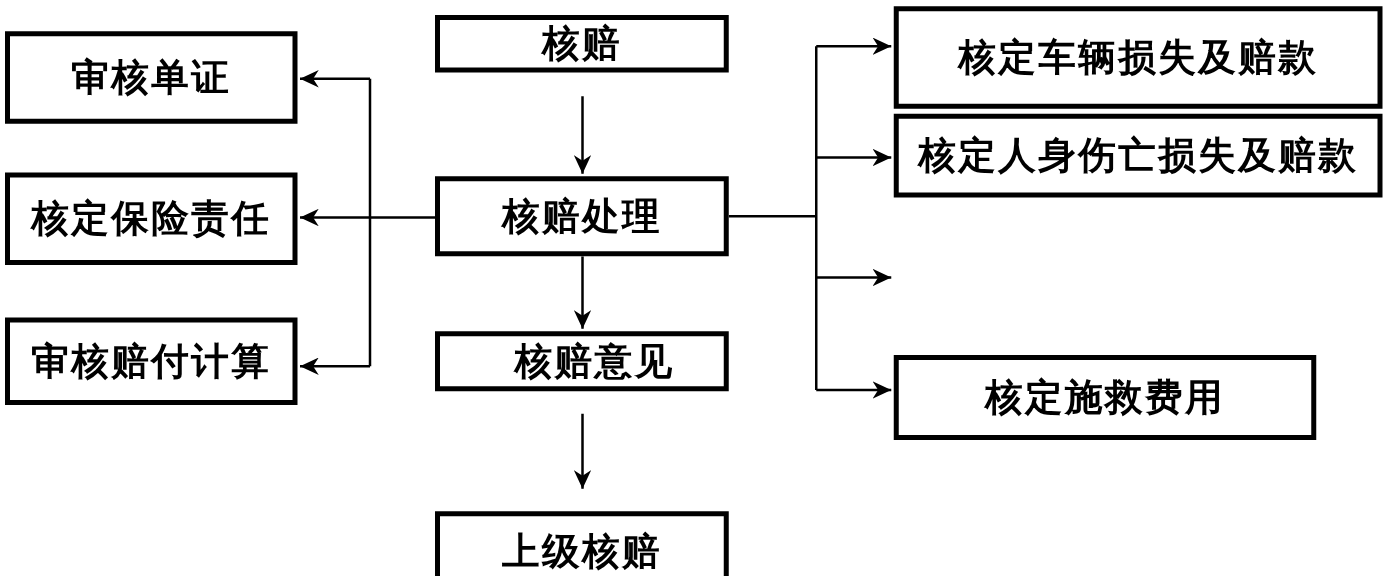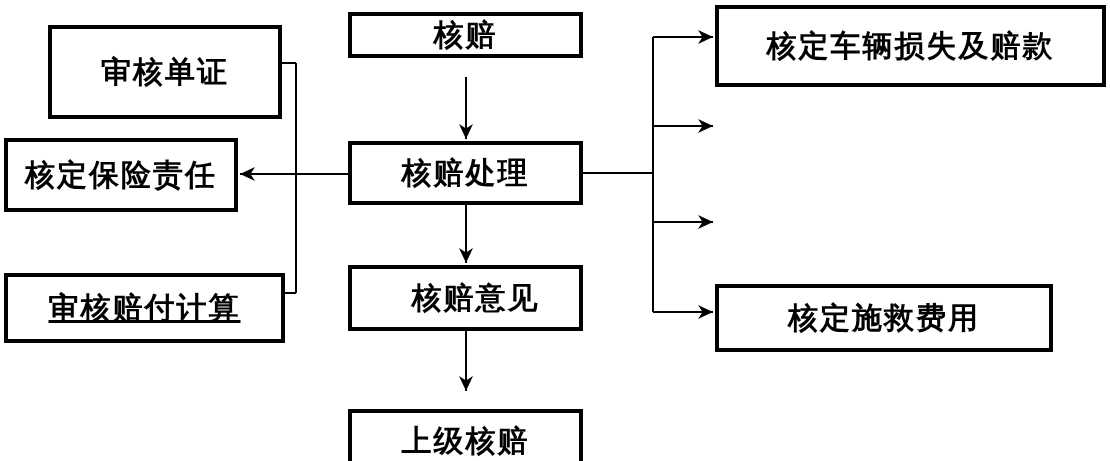--- a/index.html
+++ b/index.html
@@ -28,26 +28,26 @@
     font-weight: bold;
     font-size: 30px;
     letter-spacing: 2px;
     color: #000000;
     white-space: nowrap;
     z-index: 2;
   }
   
   #n-c1 { left: 348px; top: 12px;  width: 235px; height: 46px; }
   #n-c2 { left: 348px; top: 141px; width: 235px; height: 64px; }
-  #n-c3 { left: 348px; top: 265px; width: 235px; height: 66px; padding-left: 20px; }
+  #n-c3 { left: 348px; top: 265px; width: 235px; height: 48px; padding-left: 20px; }
   #n-c4 { left: 348px; top: 409px; width: 235px; height: 65px; }
   
-  #n-l1 { left: 4px; top: 25px;  width: 234px; height: 94px; margin-left: 44px; }
+  #n-l1 { left: 4px; top: 25px;  width: 234px; height: 74px; }
   #n-l2 { left: 4px; top: 138px; width: 234px; height: 74px; text-align: center; }
-  #n-l3 { left: 4px; top: 273px; width: 281px; height: 70px; text-decoration: underline; }
+  #n-l3 { left: 4px; top: 254px; width: 234px; height: 70px; }
   
   #n-r1 { left: 715px; top: 5px;   width: 391px; height: 82px; }
   #n-r2 { left: 715px; top: 91px;  width: 391px; height: 67px; }
   #n-r3 { left: 715px; top: 185px; width: 391px; height: 68px; }
   #n-r4 { left: 715px; top: 284px; width: 338px; height: 68px; }
 </style>
 </head>
 <body>
 
 <div id="canvas">
@@ -82,15 +82,16 @@
   <div class="node" id="n-c1">核赔</div>
   <div class="node" id="n-c2">核赔处理</div>
   <div class="node" id="n-c3">核赔意见</div>
   <div class="node" id="n-c4">上级核赔</div>
 
   <div class="node" id="n-l1">审核单证</div>
   <div class="node" id="n-l2">核定保险责任</div>
   <div class="node" id="n-l3">审核赔付计算</div>
 
   <div class="node" id="n-r1">核定车辆损失及赔款</div>
+  <div class="node" id="n-r2">核定人身伤亡损失及赔款</div>
   <div class="node" id="n-r4">核定施救费用</div>
 
 </div>
 
 </body></html>

